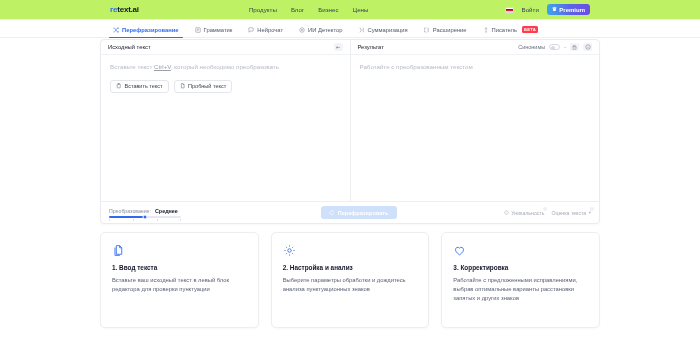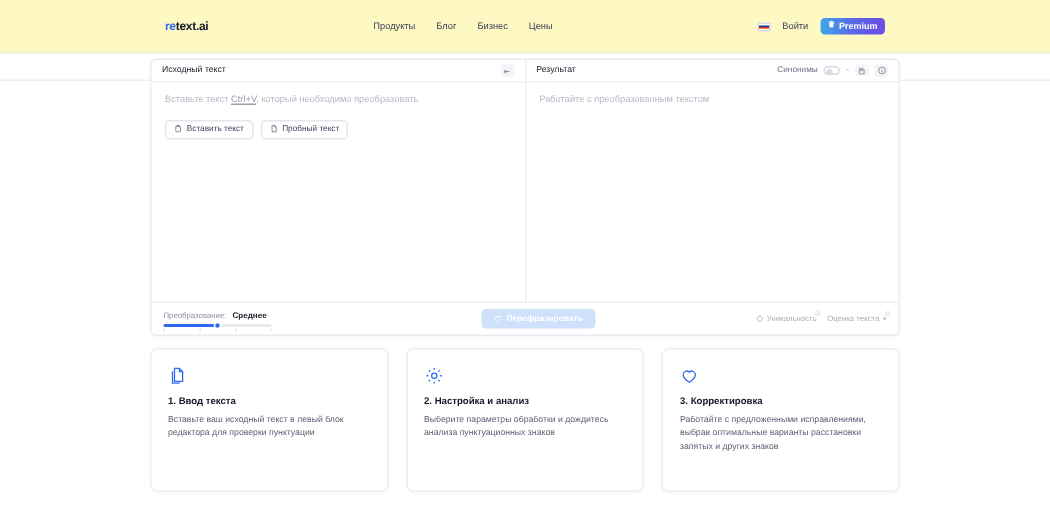--- a/index.html
+++ b/index.html
@@ -6,26 +6,26 @@
   html, body {
     width: 700px; height: 346px;
     background: #ffffff;
     font-family: "Liberation Sans", sans-serif;
     overflow: hidden;
   }
   body { position: relative; }
 
   
   .topnav {
-    height: 36px;
+    height: 20px;
     display: flex;
     align-items: center;
     border-bottom: 1px solid #eceef2;
     padding: 0 10px;
-    background: #fef9c3;
+    background: #bef264;
   }
   .logo {
     margin-left: 100px;
     font-size: 8px;
     font-weight: 700;
     letter-spacing: -0.2px;
     white-space: nowrap;
   }
   .logo .blue { color: #2f6bf2; }
   .logo .dark { color: #14172b; }

